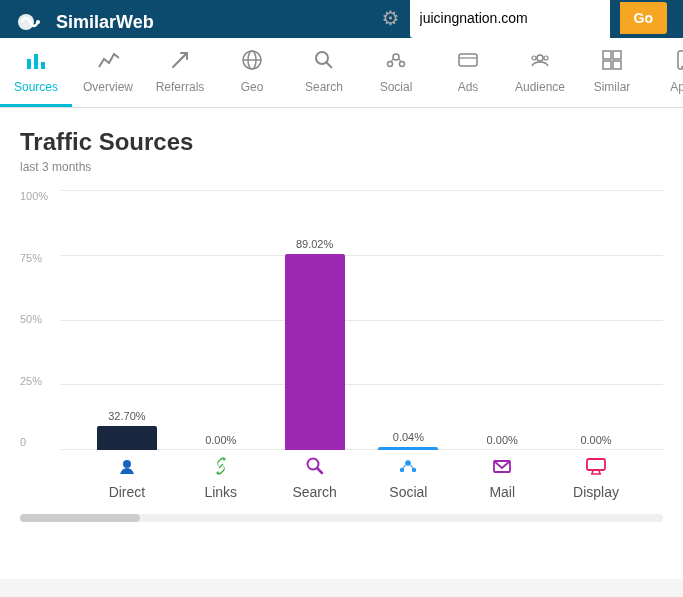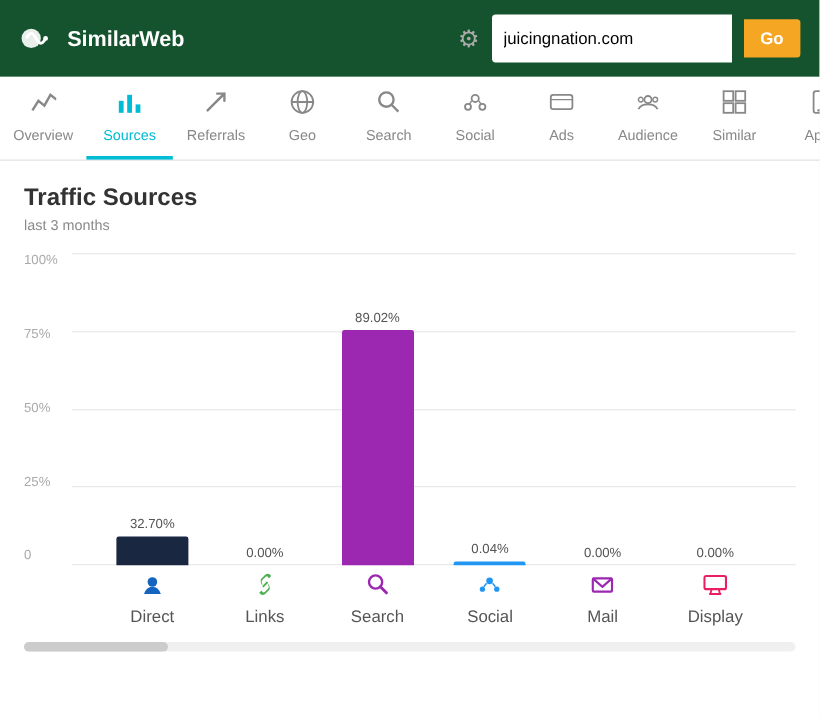--- a/index.html
+++ b/index.html
@@ -1,24 +1,24 @@
 <!DOCTYPE html>
 <html><head>
   <meta charset="utf-8">
   <style>
     * { box-sizing: border-box; margin: 0; padding: 0; }
     body { font-family: Arial, sans-serif; background: #f5f5f5; width: 683px; height: 597px; overflow: hidden; }
 
     
     .header {
-      background: #14532d;
-      display: flex;
-      align-items: center;
+      background: #0c4a6e;
+      display: flex;
+      align-items: flex-end;
       padding: 0 16px;
-      height: 64px;
+      height: 38px;
       gap: 12px;
     }
     .logo-area {
       display: flex;
       align-items: center;
       gap: 8px;
       flex: 1;
     }
     .logo-icon {
       width: 32px;
@@ -91,21 +91,21 @@
       color: #00bcd4;
     }
 
     
     .main {
       background: white;
       padding: 20px 20px 10px 20px;
       height: calc(597px - 56px - 70px);
     }
     .page-title {
-      font-size: 20px;
+      font-size: 24px;
       font-weight: bold;
       color: #333;
     }
     .date-range {
       font-size: 12px;
       color: #888;
       margin-top: 4px;
       margin-bottom: 16px;
     }
 
@@ -229,38 +229,38 @@
   </div>
   <div class="header-search-area">
     <span class="gear-icon">⚙</span>
     <input class="search-input" type="text" value="juicingnation.com" style="">
     <button class="go-button">Go</button>
   </div>
 </div>
 
 <div class="nav">
 
-  <div class="nav-item">
-    <span class="nav-icon">
-      <svg width="22" height="22" viewBox="0 0 22 22">
-          <polyline points="2,18 7,10 12,14 17,5 22,9" stroke="#888" stroke-width="2" fill="none"></polyline>
-        </svg>
-    </span>
-    <span>Overview</span>
-  </div>
-
   <div class="nav-item active">
     <span class="nav-icon">
       <svg width="22" height="22" viewBox="0 0 22 22">
         <rect x="2" y="10" width="4" height="10" fill="#00bcd4"></rect>
         <rect x="9" y="5" width="4" height="15" fill="#00bcd4"></rect>
         <rect x="16" y="13" width="4" height="7" fill="#00bcd4"></rect>
       </svg>
     </span>
     <span>Sources</span>
+  </div>
+
+  <div class="nav-item">
+    <span class="nav-icon">
+      <svg width="22" height="22" viewBox="0 0 22 22">
+          <polyline points="2,18 7,10 12,14 17,5 22,9" stroke="#888" stroke-width="2" fill="none"></polyline>
+        </svg>
+    </span>
+    <span>Overview</span>
   </div>
 
   <div class="nav-item">
     <span class="nav-icon">
       <svg width="22" height="22" viewBox="0 0 22 22">
           <path d="M4 18 L18 4 M12 4 L18 4 L18 10" stroke="#888" stroke-width="2" fill="none" stroke-linecap="round"></path>
           <path d="M18 4 L10 12" stroke="#888" stroke-width="1.5" fill="none"></path>
         </svg>
     </span>
     <span>Referrals</span>

